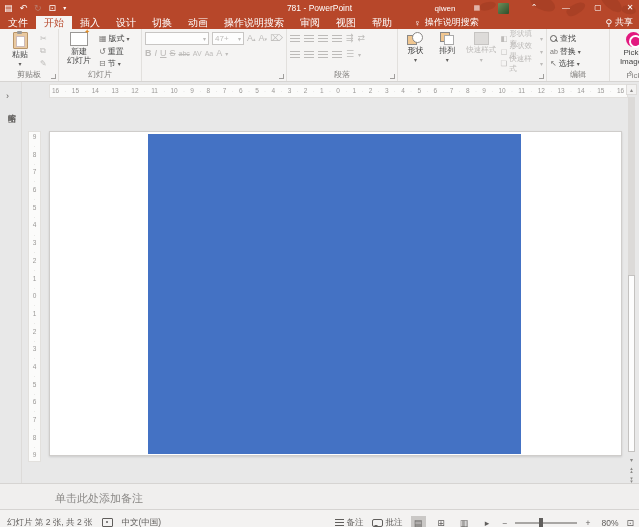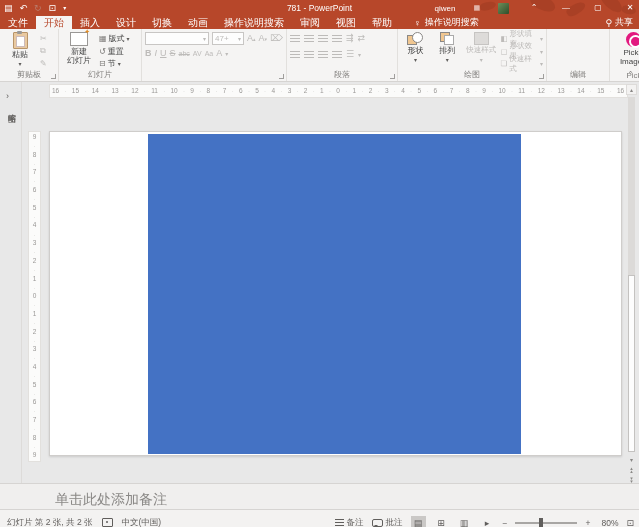--- a/index.html
+++ b/index.html
@@ -83,21 +83,21 @@
   .sc-up{position:absolute;left:0;top:0;width:11px;height:11px;background:#f3f2f1;border:1px solid #dddbd9;
          font-size:6px;color:#8a8886;display:flex;align-items:center;justify-content:center;box-sizing:border-box;}
   .sc-track{position:absolute;left:2px;top:13px;width:7px;height:355px;background:#dcdad8;}
   .sc-thumb{position:absolute;left:0;top:50%;width:7px;height:50%;background:#fdfdfd;border:1px solid #c4c2c0;box-sizing:border-box;}
   .sc-down{position:absolute;left:0;top:370px;width:11px;height:10px;font-size:6px;color:#8a8886;
            display:flex;align-items:center;justify-content:center;}
   .dblbtn{position:absolute;left:0;width:11px;height:9px;display:flex;flex-direction:column;align-items:center;
           justify-content:center;font-size:5px;line-height:3px;color:#8a8886;}
   
   .notespane{position:absolute;left:0;top:483px;width:639px;height:26px;background:#f0efee;border-top:1px solid #d6d4d2;box-sizing:border-box;}
-  .notesph{position:absolute;left:55px;top:7px;font-size:14px;color:#8a8886;}
+  .notesph{position:absolute;left:55px;top:7px;font-size:11px;color:#8a8886;}
   
   .statusbar{position:absolute;left:0;top:509px;width:639px;height:26px;background:#f3f2f1;border-top:1px solid #d6d4d2;
              box-sizing:border-box;display:flex;align-items:center;font-size:8.5px;color:#605e5c;}
   .sb-left{display:flex;align-items:center;gap:9px;padding-left:7px;}
   .sb-right{margin-left:auto;display:flex;align-items:center;gap:8px;padding-right:5px;}
   .sb-item{display:flex;align-items:center;gap:3px;}
   .acc-icon{width:9px;height:7px;border:1px solid #605e5c;border-radius:1px;position:relative;}
   .acc-icon:after{content:"";position:absolute;left:3px;top:2px;width:2px;height:2px;background:#605e5c;border-radius:50%;}
   .noteslines{width:9px;height:8px;background:repeating-linear-gradient(to bottom,#605e5c 0 1px,transparent 1px 3px);}
   .bubble{width:9px;height:6px;border:1px solid #605e5c;border-radius:2px;position:relative;}
@@ -288,25 +288,40 @@
         <span>▢</span>
           <span>形状效果</span>
           <span class="caret">▾</span>
         </span>
       <span class="srow" style="font-size:7.5px">
         <span>❏</span>
           <span>快速样式</span>
           <span class="caret">▾</span>
         </span>
     </div>
-    <div class="glabel">绘图</div>
     <div class="launcher"></div>
   </div>
 
   <div class="group" style="width:56px">
+    <div class="smallcol" style="width:100%">
+      <span class="srow">
+        <span class="mag"></span>
+        <span>查找</span>
+        </span>
+      <span class="srow">
+        <span class="mono" style="font-size:7px">ab</span>
+        <span>替换</span>
+          <span class="caret en">▾</span>
+        </span>
+      <span class="srow">
+        <span class="mono">↖</span>
+        <span>选择</span>
+          <span class="caret en">▾</span>
+        </span>
+    </div>
     <div class="glabel">编辑</div>
   </div>
 
   <div class="group" style="width:46px;border-right:none">
     <div class="bigbtn" style="width:40px">
       <span class="pickit-logo"></span>
       <span class="blabel"><span>Pickit</span><br><span>Images</span></span>
     </div>
     <div class="glabel">Pickit</div>
   </div>

